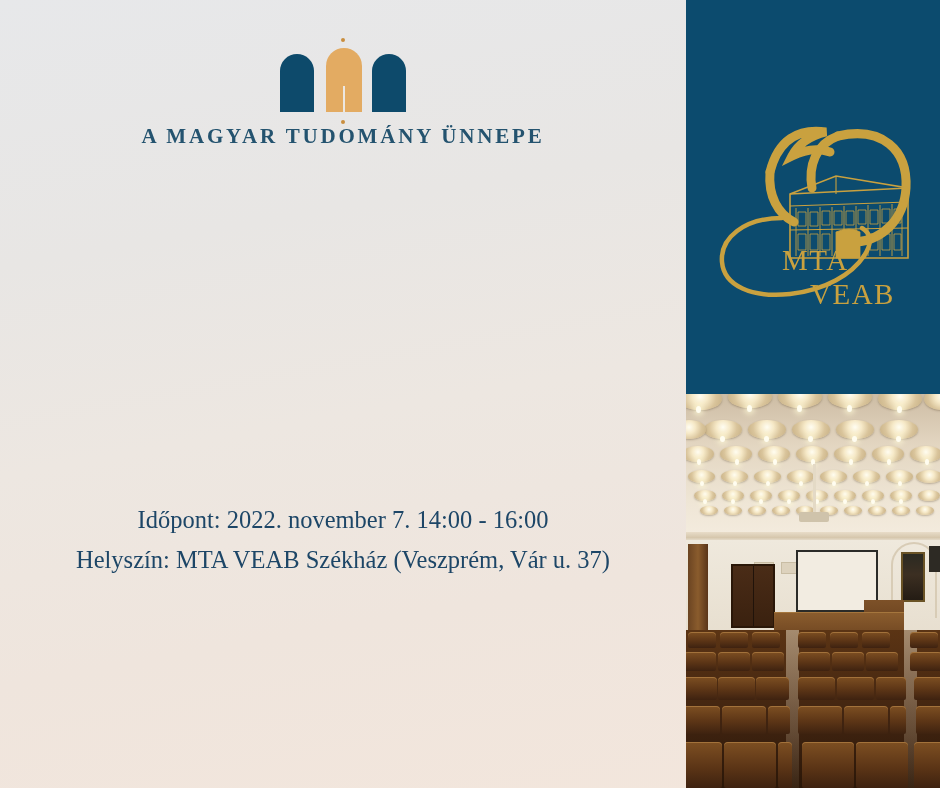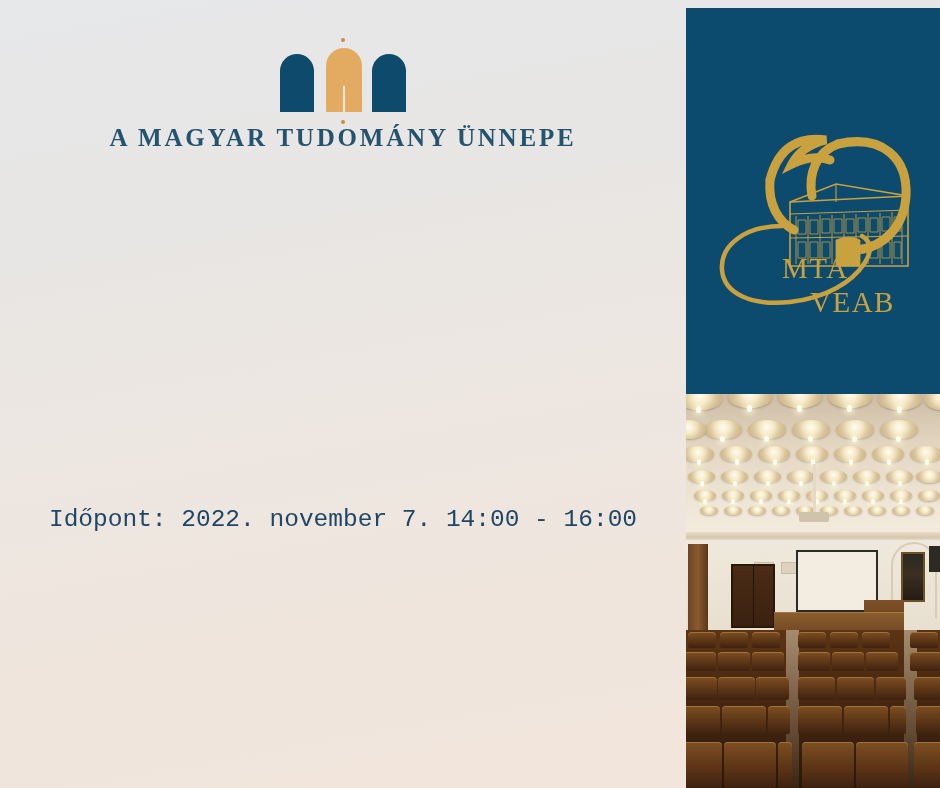--- a/index.html
+++ b/index.html
@@ -82,21 +82,21 @@
     height: 4px;
     margin-left: -2px;
     border-radius: 50%;
     background: #c98e3f;
   }
   .dot-top    { top: -2px; }
   .dot-bottom { bottom: -12px; }
 
   .mtu-wordmark {
     font-family: "Liberation Serif", serif;
-    font-size: 25px;
+    font-size: 21px;
     font-weight: 700;
     letter-spacing: 2.8px;
     color: #24536f;
     white-space: nowrap;
   }
   .mtu-sub {
     margin-top: 7px;
     font-family: "Liberation Sans", sans-serif;
     font-size: 8.5px;
     font-weight: 700;
@@ -124,21 +124,21 @@
     position: absolute;
     left: 0;
     top: 500px;
     width: 686px;
     text-align: center;
     color: #1d4667;
     font-family: "Liberation Serif", serif;
     font-size: 24.5px;
     line-height: 1.62;
   }
-  .details div { white-space: nowrap; font-family: Liberation Mono, monospace; }
+  .details div { white-space: nowrap; }
 
   
   .quote {
     position: absolute;
     left: 0;
     top: 710px;
     width: 686px;
     text-align: center;
     color: #1d4667;
     font-family: "Liberation Serif", serif;
@@ -150,21 +150,21 @@
   .right-col {
     position: absolute;
     left: 686px;
     top: 0;
     width: 254px;
     height: 788px;
     overflow: hidden;
   }
   .blue-panel {
     position: absolute;
-    left: 0; top: 8px;
+    left: 0; top: 0;
     width: 254px;
     height: 394px;
     background: #0c4b6e;
     overflow: hidden;
   }
   .veab-logo {
     position: absolute;
     left: 0;
     top: 110px;
     width: 254px;
@@ -368,20 +368,21 @@
         </span>
         <span class="arch arch-right"></span>
         <span class="dot dot-bottom"></span>
       </div>
       <div class="mtu-wordmark">A MAGYAR TUDOMÁNY ÜNNEPE</div>
     </div>
 
 
     <div class="details">
       <div>Időpont: 2022. november 7. 14:00 - 16:00</div>
+      <div>Helyszín: MTA VEAB Székház (Veszprém, Vár u. 37)</div>
     </div>
 
   </div>
 
   <div class="right-col">
 
     <div class="blue-panel">
       <svg class="veab-logo" viewBox="0 0 254 200">
 
         <path d="M84 62 C92 30 112 18 140 22 C124 26 112 34 106 46 C118 40 132 38 144 42" fill="none" stroke="#c9a13f" stroke-width="9" stroke-linecap="round"></path>

